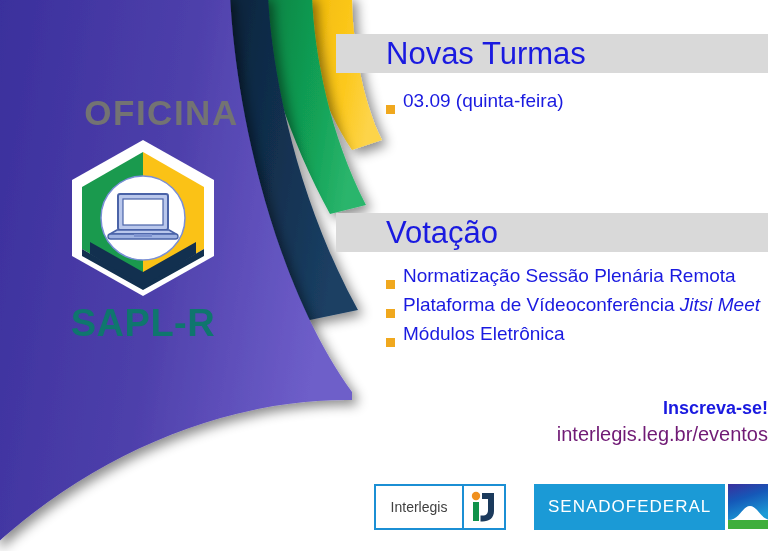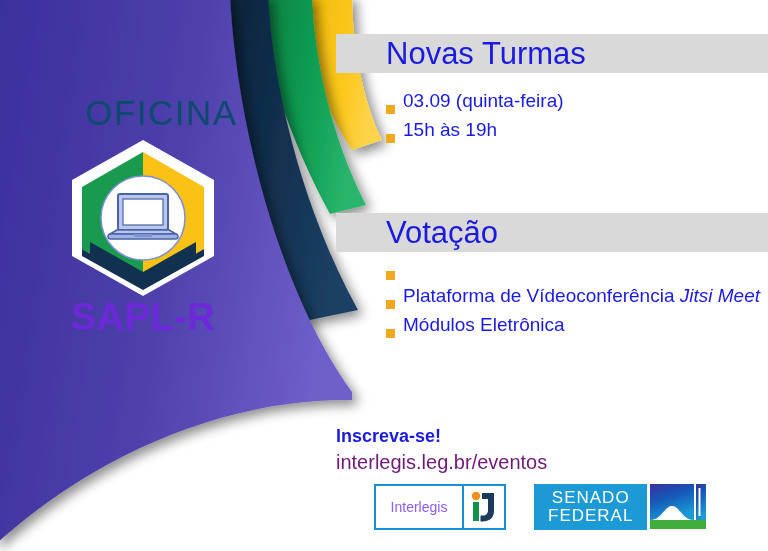--- a/index.html
+++ b/index.html
@@ -6,54 +6,54 @@
   body{width:768px;height:551px;overflow:hidden;font-family:"Liberation Sans",sans-serif;}
   #poster{position:relative;width:768px;height:551px;background:#ffffff;overflow:hidden;}
 
   
   #left-graphic{position:absolute;left:0;top:0;width:480px;height:551px;}
   #left-graphic svg{display:block;}
 
   
   #logo-block{position:absolute;left:18px;top:95px;width:250px;height:275px;
               display:flex;flex-direction:column;align-items:center;justify-content:flex-start;}
-  #oficina-word{font-size:35px;letter-spacing:1.5px;color:#0c4a6e;font-weight:400;
+  #oficina-word{font-size:35px;letter-spacing:1.5px;color:#737373;font-weight:700;
                 font-family:"Liberation Sans",sans-serif;line-height:1;margin-bottom:8px;margin-left:37px;}
   #hex-mark{width:150px;height:160px;position:relative;}
-  #sapl-word{font-size:38px;letter-spacing:0.5px;color:#6d28d9;font-weight:bold;
-             font-family:"Liberation Sans",sans-serif;line-height:1;}
+  #sapl-word{font-size:38px;letter-spacing:0.5px;color:#0f766e;font-weight:bold;
+             font-family:"Liberation Sans",sans-serif;line-height:1;margin-top:6px;}
 
   
   #right-col{position:absolute;left:336px;top:0;width:432px;height:551px;}
 
   .band{position:absolute;left:0;width:432px;height:39px;background:#d9d9d9;}
   .band-title{position:absolute;font-size:31px;color:#1a1ae0;font-weight:400;
               font-family:"Liberation Sans",sans-serif;line-height:39px;white-space:nowrap;}
 
   .bullets{position:absolute;left:50px;}
   .bullet-row{display:flex;align-items:flex-end;margin-bottom:3px;}
   .bullet-sq{width:9px;height:9px;background:#f0a81e;margin-top:8px;margin-right:8px;flex:0 0 auto;}
   .bullet-tx{font-size:19px;color:#1a1ae0;font-family:"Liberation Sans",sans-serif;
              line-height:26px;white-space:nowrap;}
   .bullet-tx i{}
 
-  #signup{position:absolute;left:0;top:396px;width:432px;text-align:left;margin-top:28px;}
+  #signup{position:absolute;left:0;top:396px;width:432px;text-align:right;}
   #signup-head{font-size:18px;font-weight:bold;color:#1a1ae0;line-height:24px;}
   #signup-url{font-size:20px;color:#701a75;line-height:28px;}
 
   
   #logos{position:absolute;left:38px;top:484px;display:flex;align-items:center;}
   #interlegis-logo{width:132px;height:46px;border:2px solid #1b8fd4;background:#fff;
                    display:flex;align-items:stretch;box-sizing:border-box;}
   #interlegis-name{flex:1;display:flex;align-items:center;justify-content:center;
-                   font-size:14px;color:#8b5cf6;font-family:"Liberation Sans",sans-serif;}
+                   font-size:14px;color:#404040;font-family:"Liberation Sans",sans-serif;}
   #interlegis-mark{width:40px;border-left:2px solid #1b8fd4;display:flex;
                    align-items:center;justify-content:center;}
   #senado-logo{margin-left:28px;display:flex;align-items:stretch;height:46px;}
-  #senado-words{background:#1b9ad6;display:flex;flex-direction:column;
+  #senado-words{background:#1b9ad6;display:flex;flex-direction:row;
                 align-items:center;justify-content:center;padding:0 14px;}
   #senado-words span{color:#fff;font-size:17px;font-weight:400;line-height:18px;
                      letter-spacing:1px;font-family:"Liberation Sans",sans-serif;}
   #senado-mark{width:56px;margin-left:3px;}
 </style>
 </head>
 <body>
 
 <div id="poster">
 
@@ -137,32 +137,29 @@
   <div id="right-col">
 
     <div class="band" style="top:34px;"></div>
     <div class="band-title" style="top:34px;left:50px;">Novas Turmas</div>
 
     <div class="bullets" style="top:88px;">
       <div class="bullet-row">
         <span class="bullet-sq"></span>
         <span class="bullet-tx">03.09 (quinta-feira)</span>
       </div>
-      <div class="bullet-row">
-        <span class="bullet-sq"></span>
-        <span class="bullet-tx">15h às 19h</span>
-      </div>
     </div>
 
     <div class="band" style="top:213px;"></div>
     <div class="band-title" style="top:213px;left:50px;">Votação</div>
 
     <div class="bullets" style="top:263px;">
       <div class="bullet-row">
         <span class="bullet-sq"></span>
+        <span class="bullet-tx">Normatização Sessão Plenária Remota</span>
       </div>
       <div class="bullet-row">
         <span class="bullet-sq"></span>
         <span class="bullet-tx"><span>Plataforma de Vídeoconferência </span><i>Jitsi Meet</i></span>
       </div>
       <div class="bullet-row">
         <span class="bullet-sq"></span>
         <span class="bullet-tx">Módulos Eletrônica</span>
       </div>
     </div>

